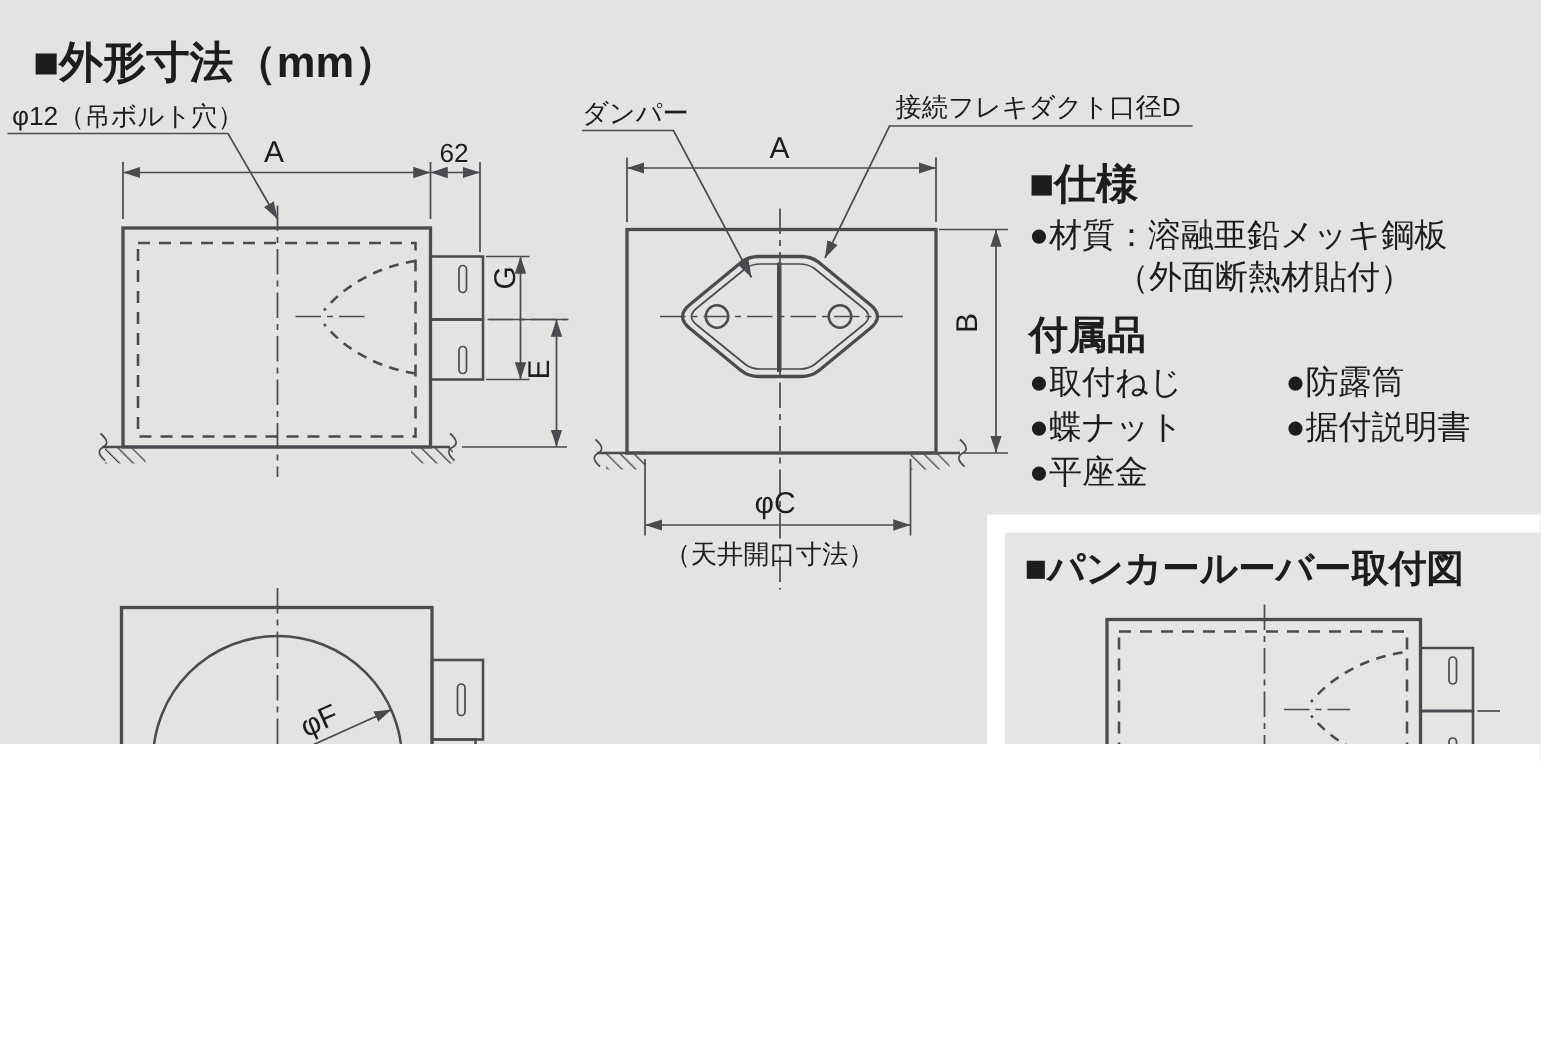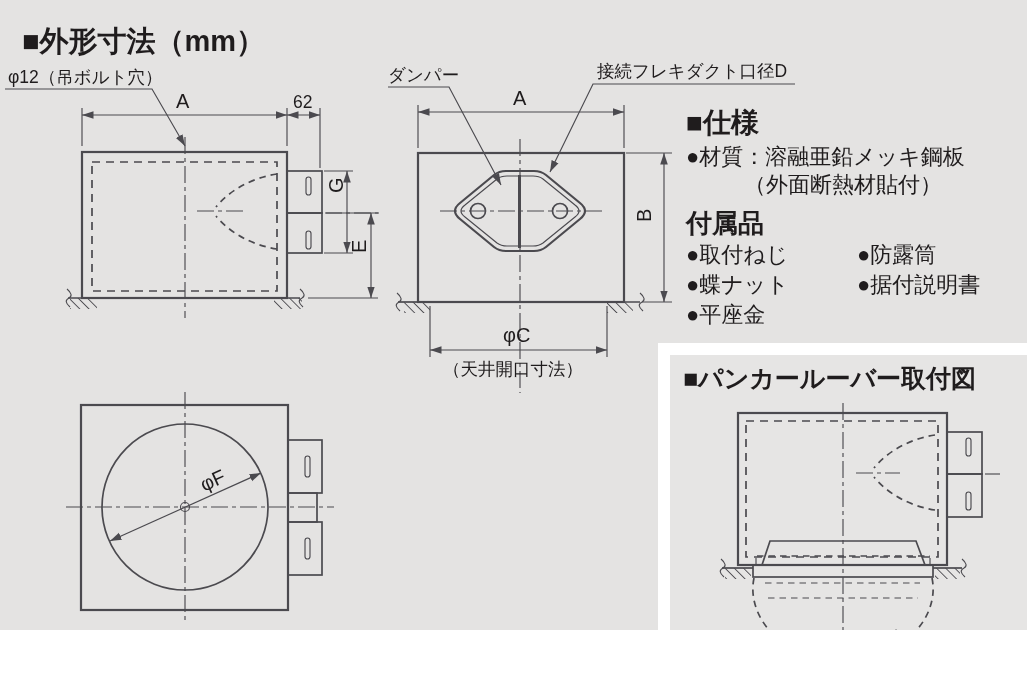--- a/index.html
+++ b/index.html
@@ -1,16 +1,16 @@
 <!DOCTYPE html>
 <html><head>
 <meta charset="utf-8">
 <style>
   html,body{margin:0;padding:0;}
-  #stage{position:relative;width:1027px;height:630px;background:#e4e3e2;overflow:hidden;
+  #stage{position:relative;width:1027px;height:496px;background:#e4e3e2;overflow:hidden;
          font-family:"Liberation Sans",sans-serif;}
   svg{display:block;}
   text{fill:#1f1c1d;}
   .ln{stroke:#4b4a4f;fill:none;}
   .w2{stroke-width:2.2;}
   .w16{stroke-width:1.7;}
   .w1{stroke-width:1.15;}
   .dashed{stroke-dasharray:8 6;}
   .hidden{stroke-dasharray:6.5 5;}
   .chain{stroke-dasharray:17 4 4 4;}

